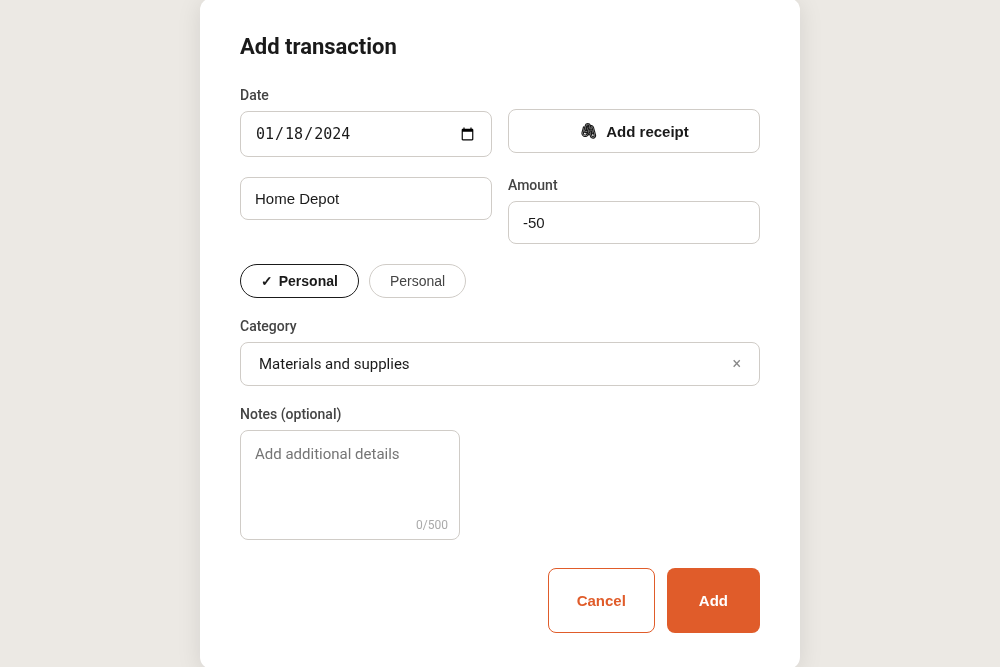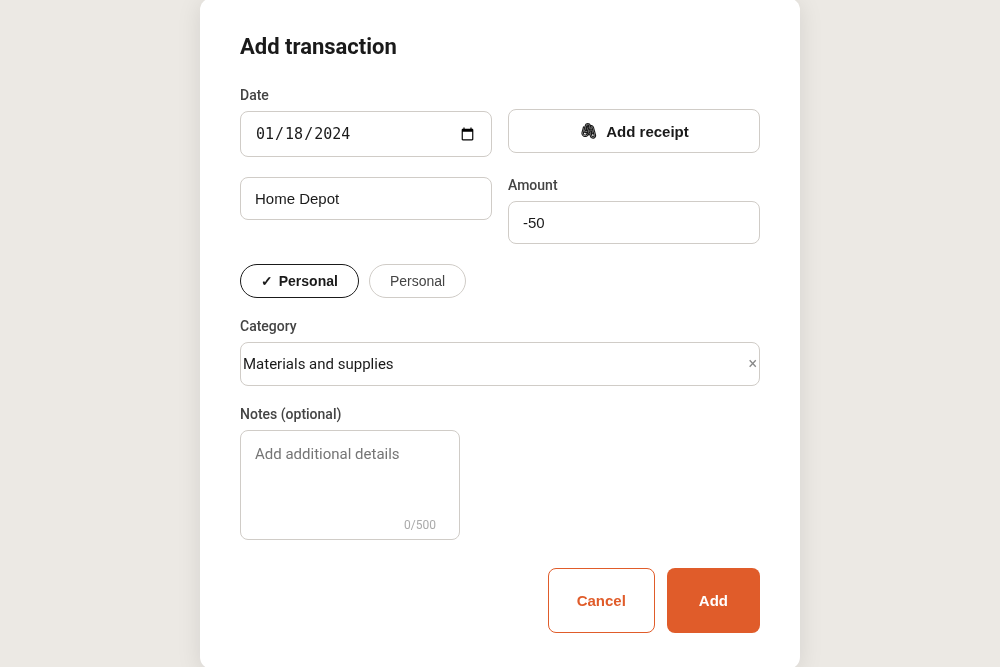--- a/index.html
+++ b/index.html
@@ -108,21 +108,21 @@
     }
 
     .toggle-btn .check-icon {
       font-size: 14px;
       color: #1a1a1a;
     }
 
     .category-field {
       border: 1.5px solid #d0ccc7;
       border-radius: 8px;
-      padding: 12px 2px;
+      padding: 12px 18px;
       font-size: 15px;
       color: #1a1a1a;
       background: #fff;
       display: flex;
       align-items: center;
       justify-content: space-between;
       cursor: pointer;
       margin-bottom: 20px;
     }
 
@@ -149,21 +149,21 @@
     }
 
     .notes-wrapper {
       position: relative;
       width: 220px;
     }
 
     .notes-count {
       position: absolute;
       bottom: 12px;
-      right: 24px;
+      right: 12px;
       font-size: 12px;
       color: #aaa;
     }
 
     .footer-row {
       display: flex;
       justify-content: flex-end;
       gap: 12px;
       margin-top: 24px;
     }

